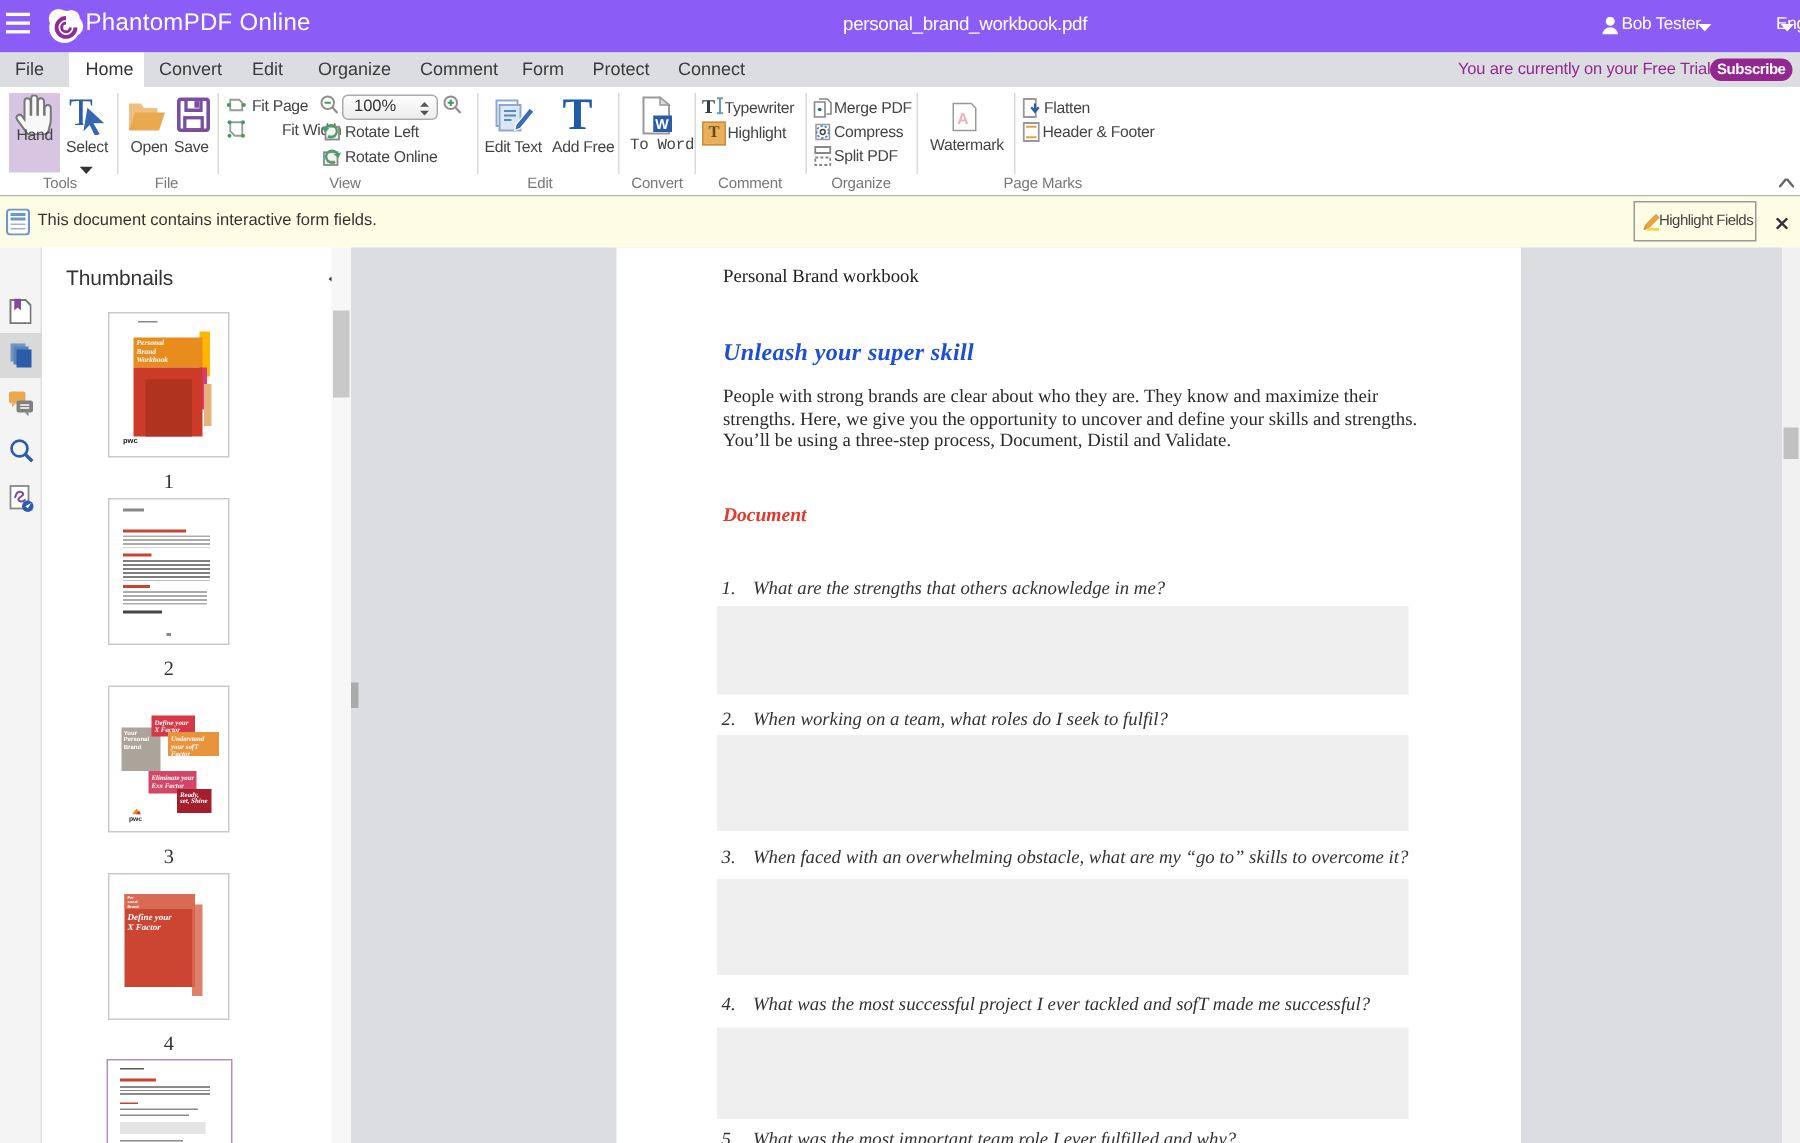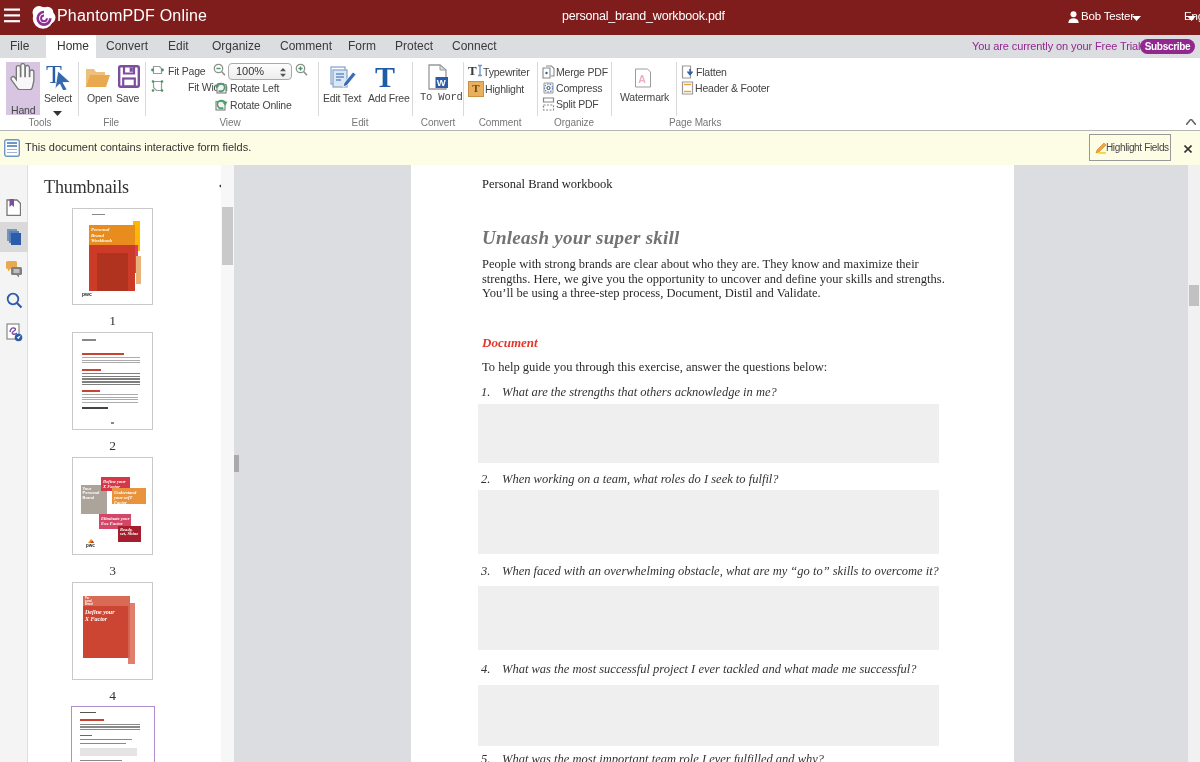--- a/index.html
+++ b/index.html
@@ -1,40 +1,40 @@
 <!DOCTYPE html>
 <html><head>
 <meta charset="utf-8">
 <style>
   html,body{margin:0;padding:0;}
   body{width:1200px;height:762px;overflow:hidden;font-family:"Liberation Sans",sans-serif;position:relative;background:#fff;}
   .abs{position:absolute;}
   
-  #topbar{left:0;top:0;width:1200px;height:35px;background:#7f1d1d;}
+  #topbar{left:0;top:0;width:1200px;height:35px;background:#8b5cf6;}
   #topbar .title{color:#fff;font-size:16px;left:57px;top:7px;letter-spacing:.2px;}
   #topbar .fname{color:#fff;font-size:12.5px;font-weight:normal;letter-spacing:-0.2px;left:562px;top:9px;}
   #topbar .right{color:#fff;font-size:11.5px;letter-spacing:-0.2px;top:10px;}
   
   #menubar{left:0;top:35px;width:1200px;height:23px;background:#dcdde0;}
   .tab{position:absolute;top:0;height:23px;line-height:23px;font-size:12px;color:#3a3a3a;}
   #trial{position:absolute;left:972px;top:0;line-height:23px;font-size:11px;color:#92278f;letter-spacing:-0.1px;}
   #subscribe{position:absolute;left:1140px;top:4px;width:55px;height:15px;line-height:15px;text-align:center;background:#92278f;color:#fff;border-radius:8px;font-size:10px;font-weight:bold;letter-spacing:-0.3px;}
   
   #ribbon{left:0;top:58px;width:1200px;height:72px;background:#fff;border-bottom:1px solid #b5b5b5;}
   .gsep{position:absolute;top:4px;height:54px;width:1px;background:#d9d9d9;}
   .glabel{position:absolute;top:59px;font-size:10px;letter-spacing:-0.1px;color:#777;width:80px;text-align:center;}
   .smalllabel{position:absolute;font-size:10.5px;color:#444;height:16px;line-height:16px;white-space:nowrap;letter-spacing:-0.2px;}
   
   #notif{left:0;top:131px;width:1200px;height:34px;background:#fdfce5;}
   #notif .msg{left:25px;top:10px;font-size:11px;color:#333;}
   #hfbtn{left:1089px;top:3px;width:82px;height:27px;border:1px solid #999;font-size:10px;letter-spacing:-0.35px;color:#444;white-space:nowrap;box-sizing:border-box;}
   
   #strip{left:0;top:165px;width:28px;height:597px;background:#f4f4f4;border-right:1px solid #e0e0e0;box-sizing:border-box;}
   #panel{left:28px;top:165px;width:193px;height:597px;background:#fff;}
-  #panel h3{position:absolute;left:16px;top:12px;margin:0;font-size:18px;font-weight:normal;color:#333;letter-spacing:-0.1px;font-family:Liberation Serif, serif;}
+  #panel h3{position:absolute;left:16px;top:12px;margin:0;font-size:14px;font-weight:normal;color:#333;letter-spacing:-0.1px;}
   #pscroll{left:221px;top:165px;width:13px;height:597px;background:#f7f7f7;}
   #pscroll .thumb{left:1px;top:42px;width:11px;height:58px;background:#c9c9c9;}
   .pagethumb{position:absolute;left:44px;width:81px;background:#fff;border:1px solid #c9c9c9;box-sizing:border-box;}
   .pnum{position:absolute;width:81px;left:44px;text-align:center;font-size:13.5px;color:#333;font-family:"Liberation Serif",serif;}
   
   #docarea{left:234px;top:165px;width:954px;height:597px;background:#dcdde0;}
   #page{position:absolute;left:177px;top:0;width:603px;height:597px;background:#fff;font-family:"Liberation Serif",serif;color:#222;}
   #rscroll{left:1188px;top:165px;width:12px;height:597px;background:#f1f1f1;}
   #rscroll .thumb{left:1px;top:120px;width:10px;height:21px;background:#c1c1c1;}
   .qbox{position:absolute;left:67px;width:461px;background:#efefef;}
@@ -89,21 +89,21 @@
     <div id="trial">You are currently on your Free Trial.</div>
     <div id="subscribe">Subscribe</div>
   </div>
 
   <div class="abs" id="ribbon">
 
     <div class="abs" style="left:6px;top:4px;width:34px;height:53px;background:#d8c5e2;"></div>
     <svg class="abs" style="left:10px;top:5px" width="25" height="27" viewBox="0 0 470 530">
       <path transform="translate(10,10)" d="M408.781 128.007C386.356 127.578 368 146.36 368 168.79V256h-8V79.79c0-22.43-18.356-41.212-40.781-40.783C297.488 39.423 280 57.169 280 79v177h-8V40.79C272 18.36 253.644-.422 231.219.007 209.488.423 192 18.169 192 40v216h-8V80.79c0-22.43-18.356-41.212-40.781-40.783C121.488 40.423 104 58.169 104 80v235.992l-31.648-43.519c-12.993-17.866-38.009-21.817-55.877-8.823-17.865 12.994-21.815 38.01-8.822 55.877l125.601 172.705A48 48 0 0 0 172.073 512h197.59c22.274 0 41.622-15.324 46.724-37.006l26.508-112.66a192.011 192.011 0 0 0 5.104-43.975V168c0-21.831-17.488-39.577-39.218-39.993z" fill="#f8f8f8" stroke="#777" stroke-width="26"></path>
     </svg>
-    <div class="smalllabel" style="left:11px;top:44px;">Hand</div>
+    <div class="smalllabel" style="left:11px;top:24px;">Hand</div>
     <svg class="abs" style="left:46px;top:4px" width="28" height="28" viewBox="0 0 28 28">
       <text x="0" y="21" font-family="Liberation Serif" font-size="26" fill="#2a5caa">T</text>
       <path d="M12 9 L24.5 20.5 h-7.5 l4 7 -3.8 1.8 -3.5-7.3 -4.7 4.8 z" fill="#3668b0" stroke="#fff" stroke-width="0.8"></path>
     </svg>
     <div class="smalllabel" style="left:44px;top:32px;">Select</div>
     <svg class="abs" style="left:53px;top:53px" width="9" height="5">
       <path d="M0 0 h9 l-4.5 5 z" fill="#333"></path>
     </svg>
     <div class="glabel" style="left:0px;">Tools</div>
     <div class="gsep" style="left:78px;"></div>
@@ -375,42 +375,41 @@
 
     </div>
   </div>
   <div class="abs" id="pscroll">
     <div class="abs thumb"></div>
   </div>
 
   <div class="abs" id="docarea">
     <div id="page">
       <div class="abs" style="left:71px;top:12px;font-size:12.5px;">Personal Brand workbook</div>
-      <div class="abs" style="left:71px;top:62px;font-size:19px;font-weight:bold;font-style:italic;color:#737373;letter-spacing:0.25px;">Unleash your super skill</div>
+      <div class="abs" style="left:71px;top:62px;font-size:16px;font-weight:bold;font-style:italic;color:#1d4ed8;letter-spacing:0.25px;">Unleash your super skill</div>
       <div class="abs" style="left:71px;top:92px;font-size:12.5px;line-height:14.6px;color:#2b2b2b;">People with strong brands are clear about who they are. They know and maximize their<br>strengths. Here, we give you the opportunity to uncover and define your skills and strengths.<br>You’ll be using a three-step process, Document, Distil and Validate.</div>
       <div class="abs" style="left:71px;top:170px;font-size:13px;font-weight:bold;font-style:italic;color:#e5372b;">Document</div>
-      <div class="abs" style="left:71px;top:195px;font-size:12.5px;color:#2b2b2b;">To help guide you through this exercise, answer the questions below:</div>
       <div class="q" style="top:220px;">
         <span class="n">1.</span>
         <span class="t">What are the strengths that others acknowledge in me?</span>
       </div>
       <div class="qbox" style="top:239px;height:59px;"></div>
       <div class="q" style="top:307px;">
         <span class="n">2.</span>
         <span class="t">When working on a team, what roles do I seek to fulfil?</span>
       </div>
       <div class="qbox" style="top:325px;height:64px;"></div>
       <div class="q" style="top:399px;">
         <span class="n">3.</span>
         <span class="t">When faced with an overwhelming obstacle, what are my “go to” skills to overcome it?</span>
       </div>
       <div class="qbox" style="top:421px;height:64px;"></div>
       <div class="q" style="top:497px;">
         <span class="n">4.</span>
-        <span class="t">What was the most successful project I ever tackled and what made me successful?</span>
+        <span class="t">What was the most successful project I ever tackled and sofT made me successful?</span>
       </div>
       <div class="qbox" style="top:520px;height:61px;"></div>
       <div class="q" style="top:587px;">
         <span class="n">5.</span>
         <span class="t">What was the most important team role I ever fulfilled and why?</span>
       </div>
     </div>
     <div class="abs" style="left:0;top:290px;width:5px;height:17px;background:#aaa;"></div>
   </div>
   <div class="abs" id="rscroll">

